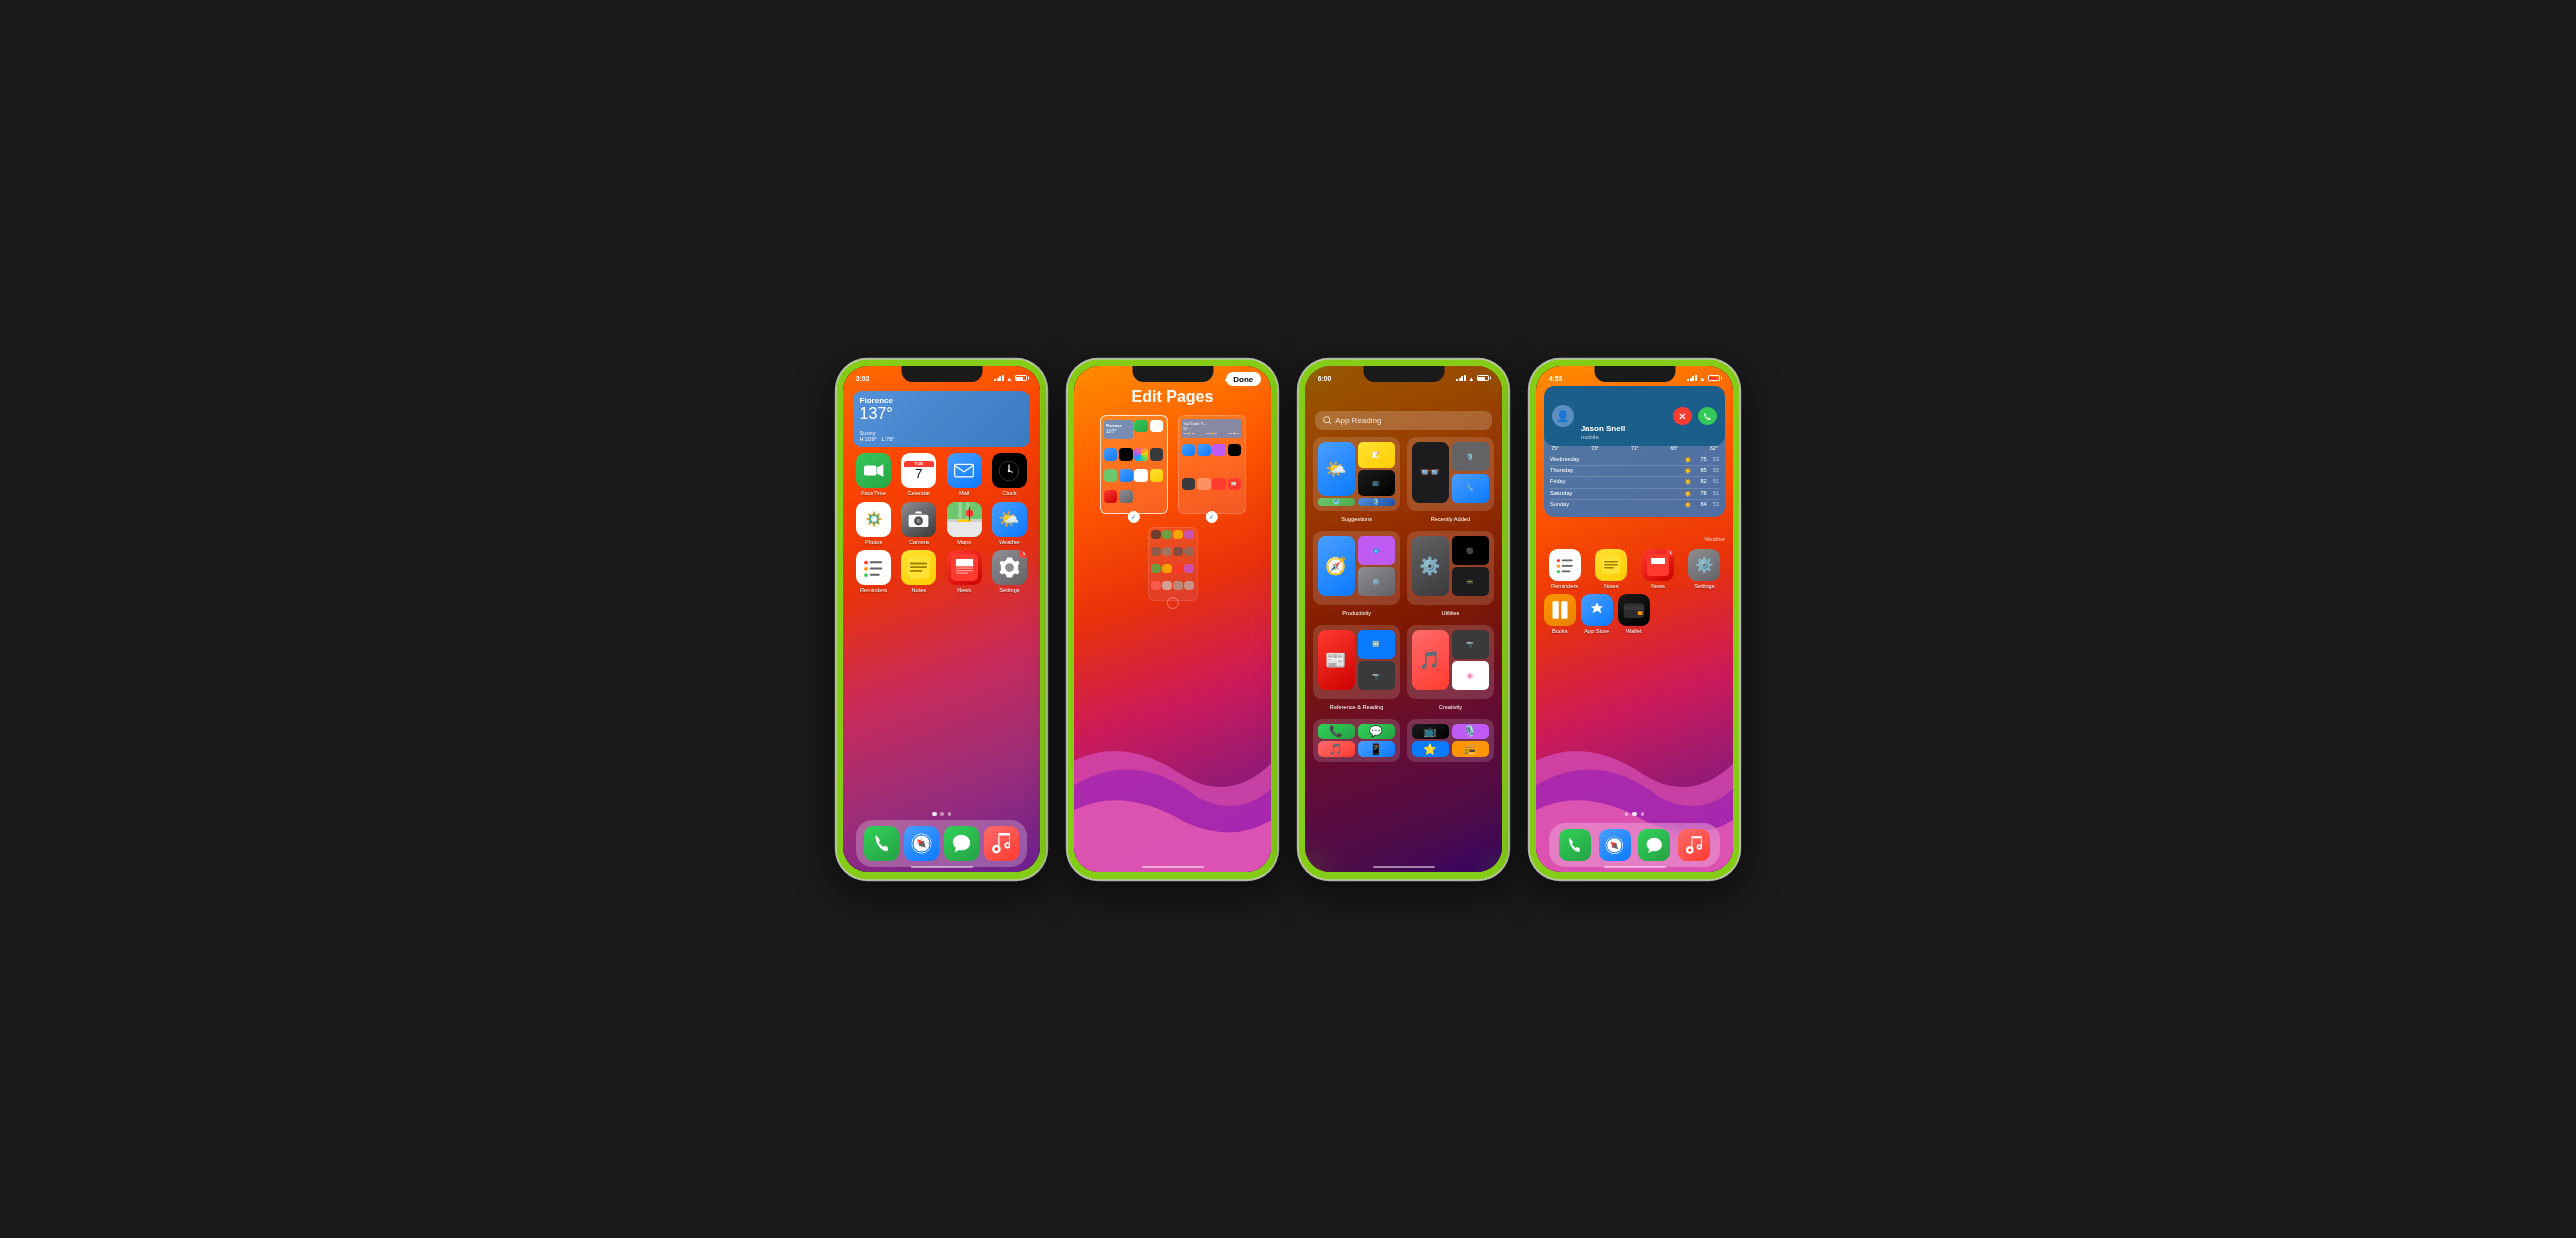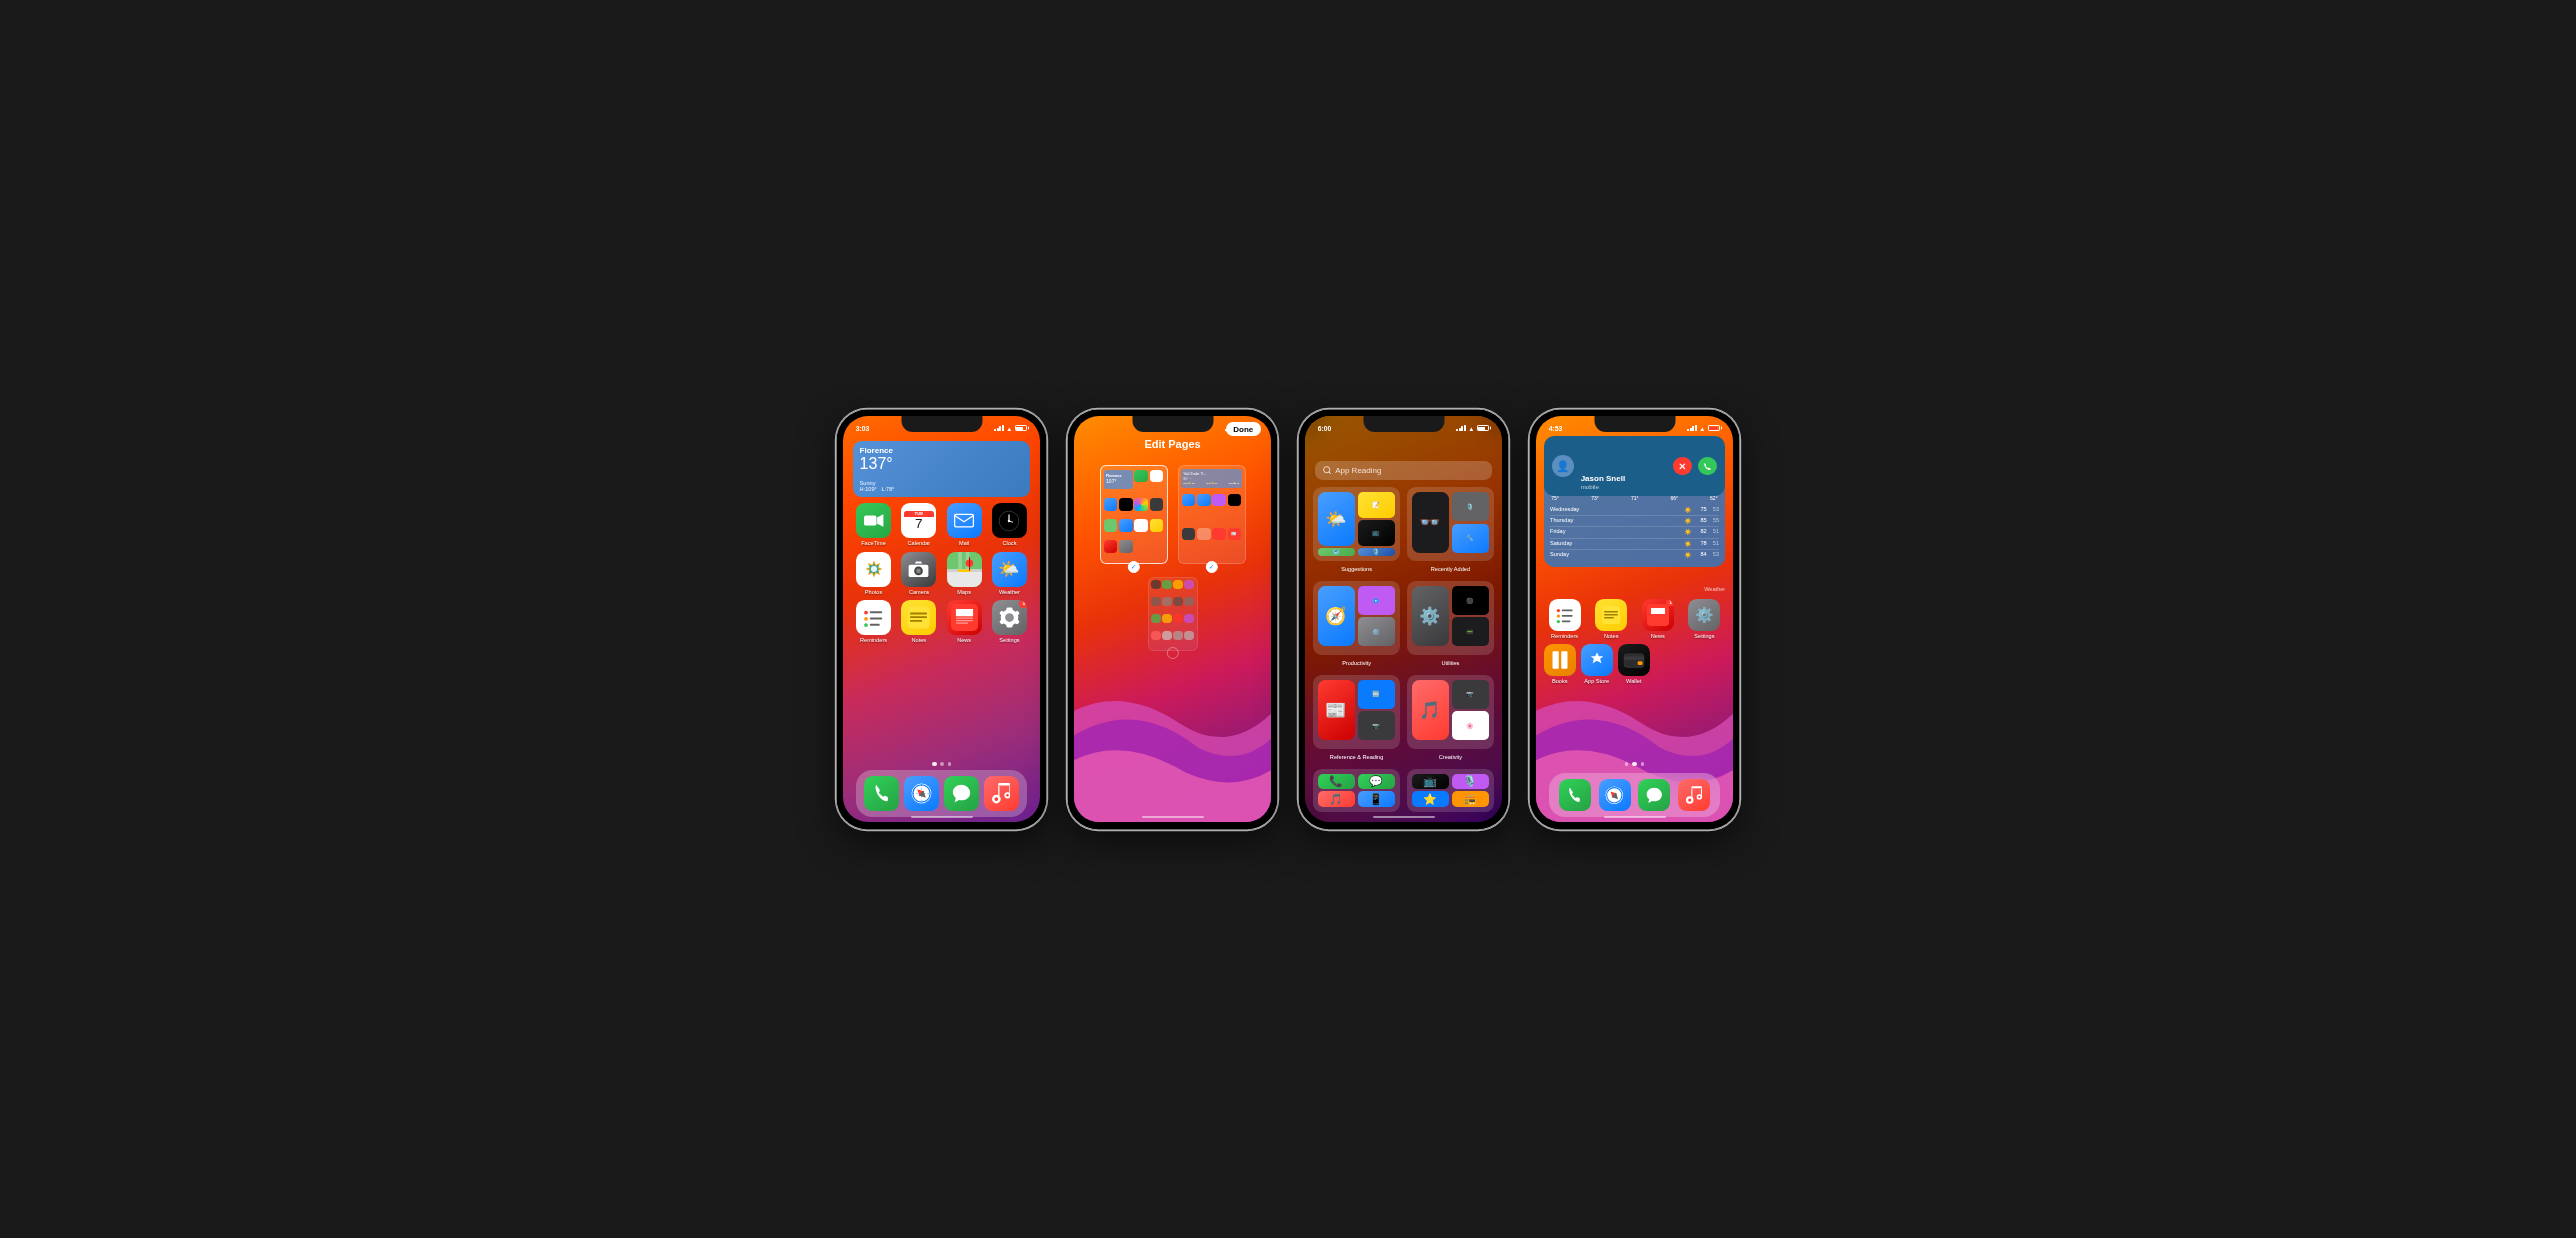--- a/index.html
+++ b/index.html
@@ -10,22 +10,22 @@
       align-items: center;
       min-height: 100vh;
       font-family: -apple-system, BlinkMacSystemFont, 'SF Pro Display', 'Helvetica Neue', sans-serif;
       gap: 20px;
       padding: 12.4px;
     }
 
     
     .phone {
       width: 211px;
-      height: 421px;
-      background: #000000;
+      height: 521px;
+      background: #84cc16;
       border-radius: 31px;
       padding: 7.4px;
       box-shadow: 0 0 0 1.2px #b0b0b0, 0 12.4px 37px rgba(0,0,0,0.6), inset 0 0 0 0.6px #d0d0d0;
       position: relative;
       flex-shrink: 0;
     }
     .phone-inner {
       width: 100%;
       height: 100%;
       border-radius: 25px;
@@ -742,21 +742,21 @@
         <span class="wifi-icon">▲</span>
         <div class="battery">
           <div class="battery-fill" style="width:60%"></div>
         </div>
       </div>
     </div>
 
     <div class="done-btn">Done</div>
 
     <div style="position:absolute; top:22px; left:0; right:0; text-align:center; z-index:20;">
-      <span style="color:#fff; font-size:11px; font-weight:600;">Edit Pages</span>
+      <span style="color:#fff; font-size:16px; font-weight:600;">Edit Pages</span>
     </div>
 
     <div class="page-thumbs-container">
       <div class="thumb-row">
 
         <div style="position:relative;">
           <div class="page-thumb active-thumb">
             <div class="thumb-grid">
 
               <div style="grid-column:span 2; background:rgba(85,145,216,0.8); border-radius:3.1px; height:18.6px; margin-bottom:1.2px; display:flex; align-items:center; padding:1.9px; color:#fff; font-size:3.1px;">

